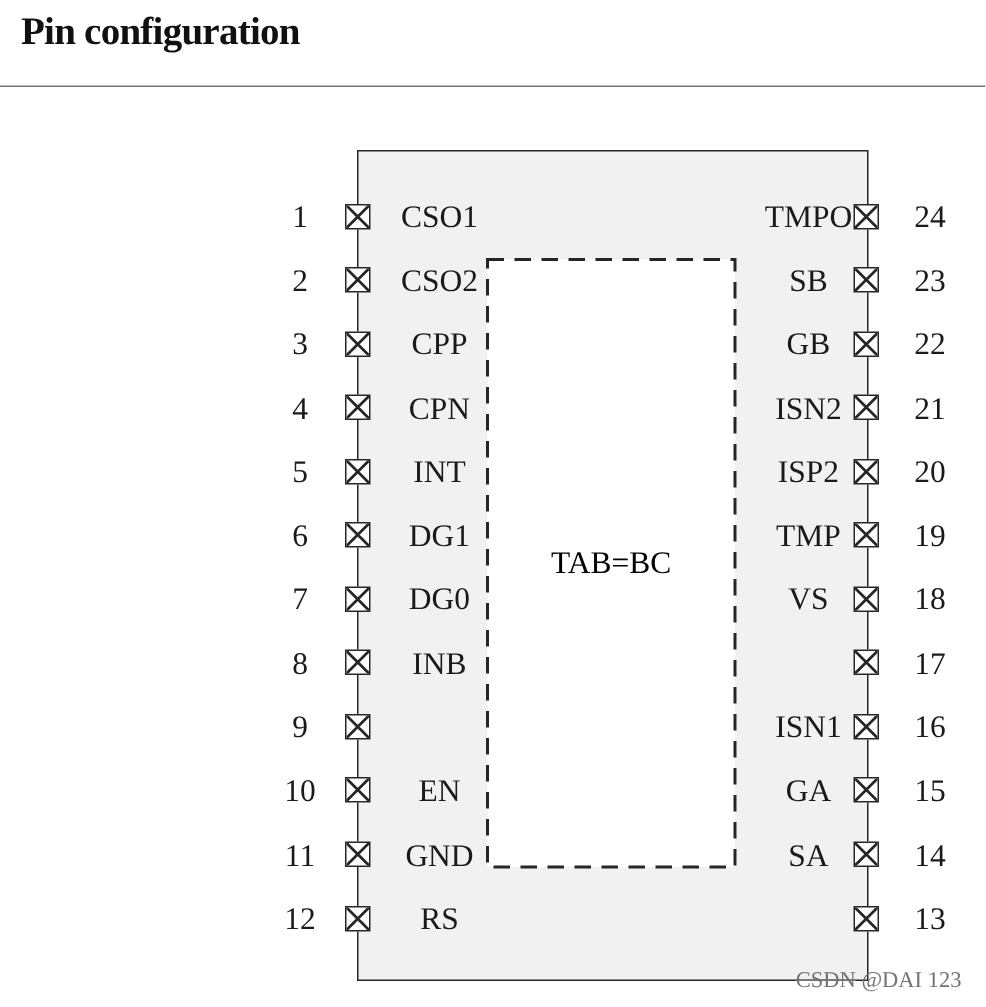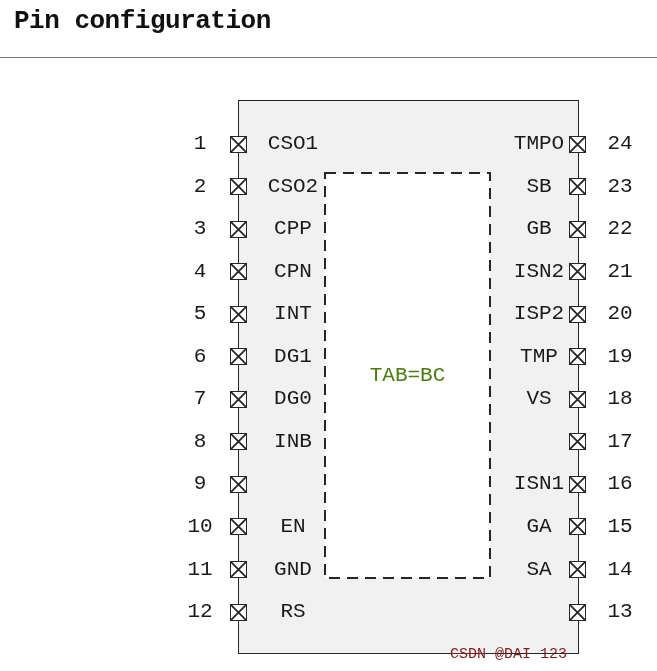--- a/index.html
+++ b/index.html
@@ -1,57 +1,57 @@
 <!DOCTYPE html>
 <html><head>
 <meta charset="utf-8">
 <style>
   html,body { margin:0; padding:0; background:#ffffff; }
   .page {
     position:relative; width:657px; height:665px; background:#ffffff;
-    font-family:Liberation Mono, monospace; overflow:hidden;
+    font-family:Liberation Serif, serif; overflow:hidden;
   }
   .title {
     position:absolute; left:14px; top:6px;
     font-size:26px; font-weight:700; letter-spacing:-0.5px; color:#111111;
   }
   .rule {
     position:absolute; left:0; top:57px; width:657px; height:0;
     border-top:1.5px solid #757575;
   }
   .chip {
     position:absolute; left:238px; top:100px; width:341px; height:554px;
     box-sizing:border-box; background:#f1f1f1; border:1.5px solid #262626;
   }
   .tab-rect-wrap { position:absolute; left:322px; top:170px; width:171px; height:411px; }
   .tab-label {
     position:absolute; left:322px; top:170px; width:171px; height:411px;
     display:flex; align-items:center; justify-content:center;
-    font-size:21px; color:#4d7c0f;
+    font-size:21px; color:#000000;
   }
   .pin-row { position:absolute; left:0; width:657px; height:42px; }
   .pin-num, .pin-lbl {
     position:absolute; top:0; height:42px; line-height:42px;
     font-size:21px; color:#1a1a1a; text-align:center; white-space:nowrap;
   }
   .num-left  { left:170px; width:60px; }
   .lbl-left  { left:249px; width:88px; }
   .lbl-right { left:495px; width:88px; }
   .num-right { left:590px; width:60px; }
   .pin-box {
     position:absolute; top:12.5px; width:17px; height:17px;
     box-sizing:border-box; border:1.7px solid #262626; background:#ffffff;
   }
   .box-left  { left:230px; }
   .box-right { left:569px; }
   .pin-box svg { display:block; width:100%; height:100%; }
   .pin-box path { stroke:#262626; stroke-width:1.7; fill:none; }
   .watermark {
     position:absolute; left:450px; top:646px; width:191px;
-    text-align:left; font-size:15px; color:#7f1d1d; z-index:5;
+    text-align:right; font-size:15px; color:#737373; z-index:5;
   }
   .watermark .struck { text-decoration:line-through; }
 </style>
 </head>
 <body>
 
 <div class="page">
 
   <div class="title">Pin configuration</div>
   <div class="rule"></div>

